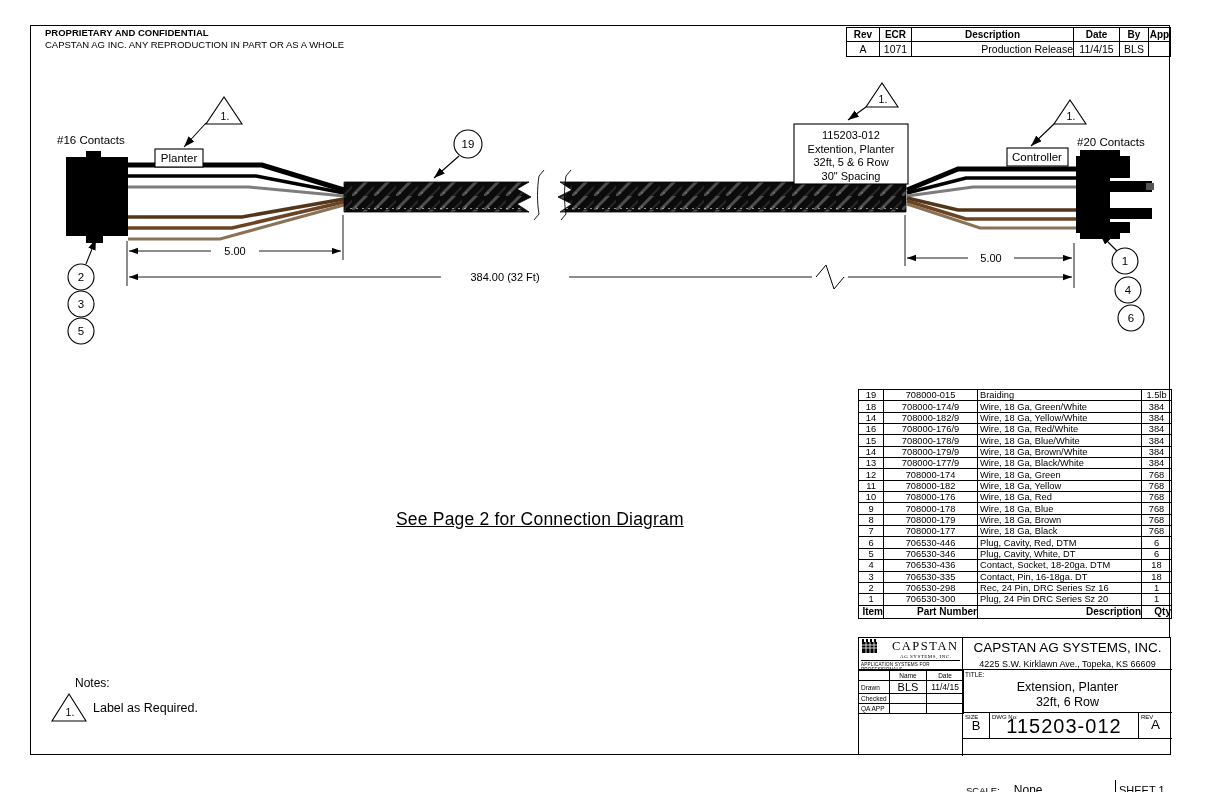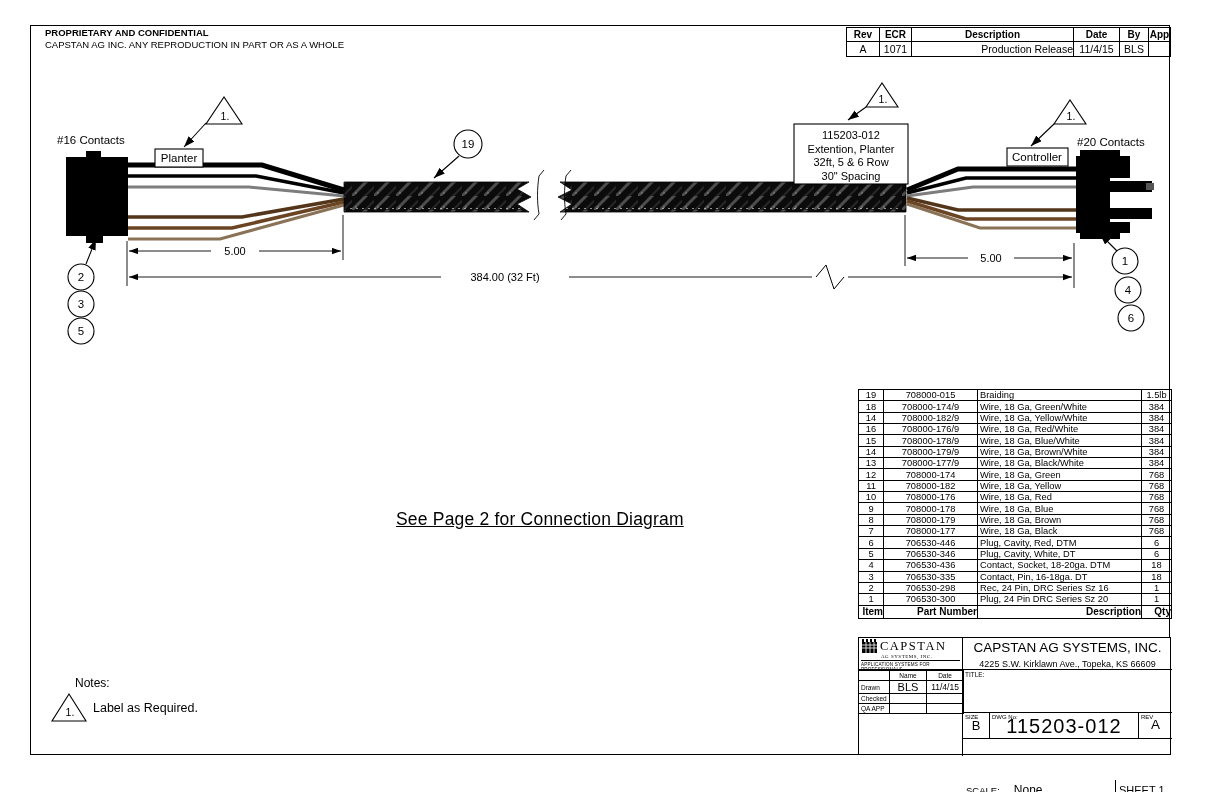--- a/index.html
+++ b/index.html
@@ -34,21 +34,21 @@
 
   .see-page { left:396px; top:509px; width:300px; font-size:17.5px; text-decoration:underline; letter-spacing:.2px; }
 
   .notes-head { left:75px; top:676px; font-size:12px; }
   .notes-text { left:93px; top:701px; font-size:12.5px; }
 
   
   .title-block { left:858px; top:637px; width:313px; height:118px; border:1.2px solid #000; background:#fff; }
   .tb-cell { position:absolute; border:0 solid #000; }
   .tb-logo { left:0; top:0; width:104px; height:32px; border-right-width:1px; border-bottom-width:1px; padding:1px 2px; }
-  .logo-row { display:flex; align-items:flex-start; gap:2px; }
+  .logo-row { display:flex; align-items:flex-start; gap:14px;text-align:center; }
   .logo-name { font-family:"Liberation Serif", serif; font-size:12.5px; letter-spacing:1.5px; }
   .logo-sub  { font-family:"Liberation Serif", serif; font-size:5px; letter-spacing:.5px; margin-left:1px; }
   .logo-tag  { font-size:4.6px; letter-spacing:.2px; margin-top:1px; border-top:1px solid #000; padding-top:1px; }
   .tb-company { left:104px; top:0; width:209px; height:32px; border-bottom-width:1px; text-align:center; padding-top:2px; }
   .tb-company .cname { font-size:13.5px; font-weight:normal; }
   .tb-company .caddr { font-size:9px; margin-top:4px; }
   .tb-sign { left:0; top:32px; width:104px; height:45px; }
   .tb-sign table { width:105px; margin-left:-1px; }
   .tb-sign td { font-size:6.5px; padding:0 2px; }
   .tb-sign .sl { width:31px; height:10px; }
@@ -416,20 +416,24 @@
           <td class="sn"></td>
           <td class="sd"></td>
         </tr>
       </tbody>
         </table>
     </div>
   </div>
 
   <div class="tb-cell tb-title">
     <div class="tlabel">TITLE:</div>
+    <div class="tlines">
+      <div>Extension, Planter</div>
+      <div>32ft, 6 Row</div>
+    </div>
   </div>
 
   <div class="tb-cell tb-sizerow">
     <div class="tb-size">
       <div class="slab">SIZE</div>
       <div class="v">B</div>
     </div>
     <div class="tb-dwg">
       <div class="slab">DWG No:</div>
       <div class="v">115203-012</div>

